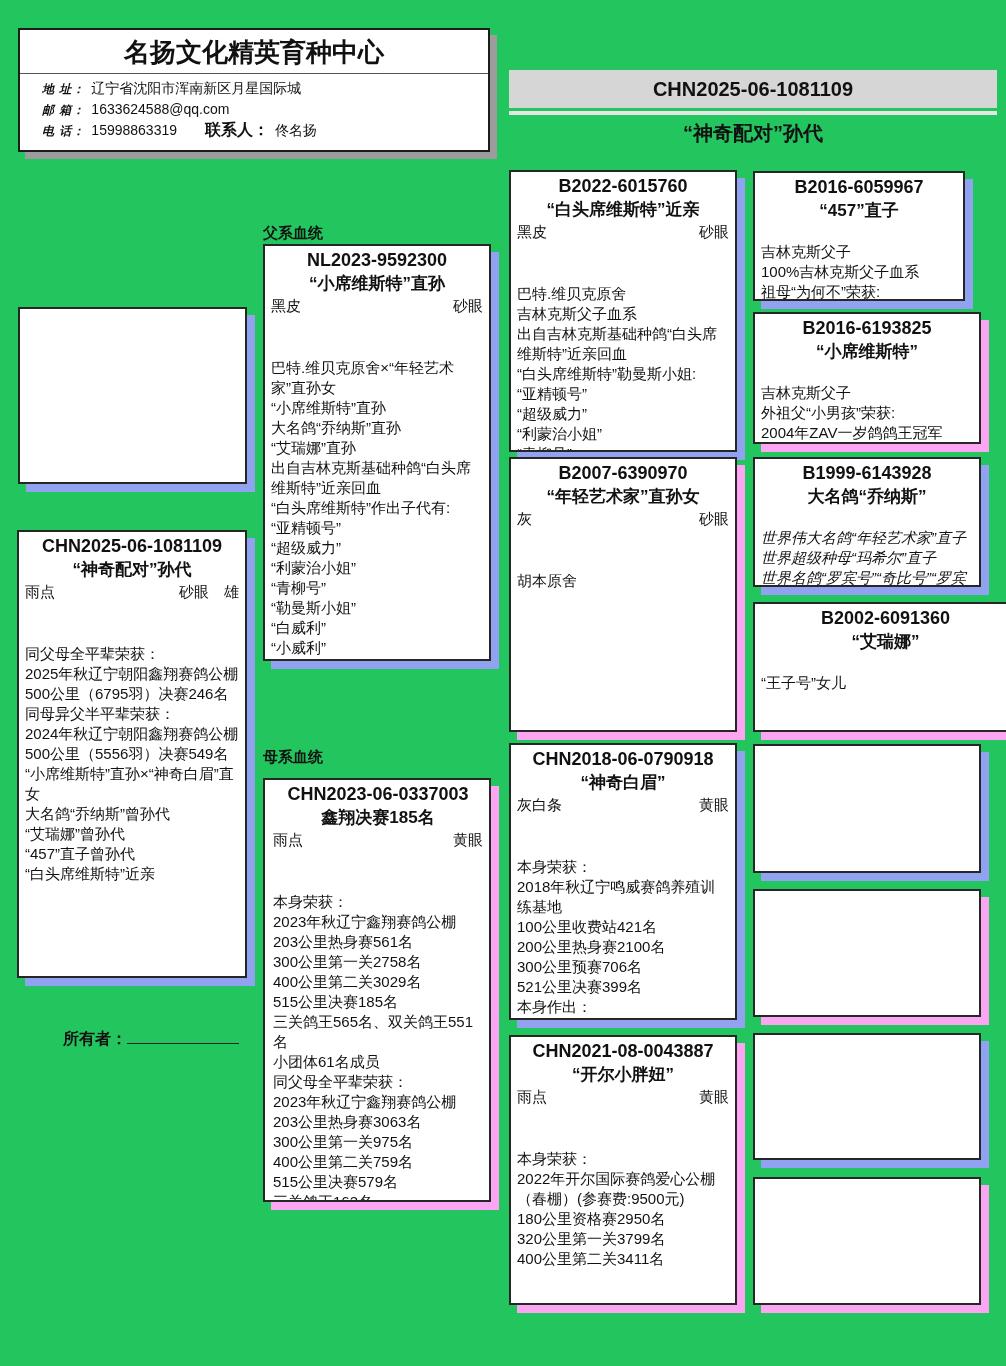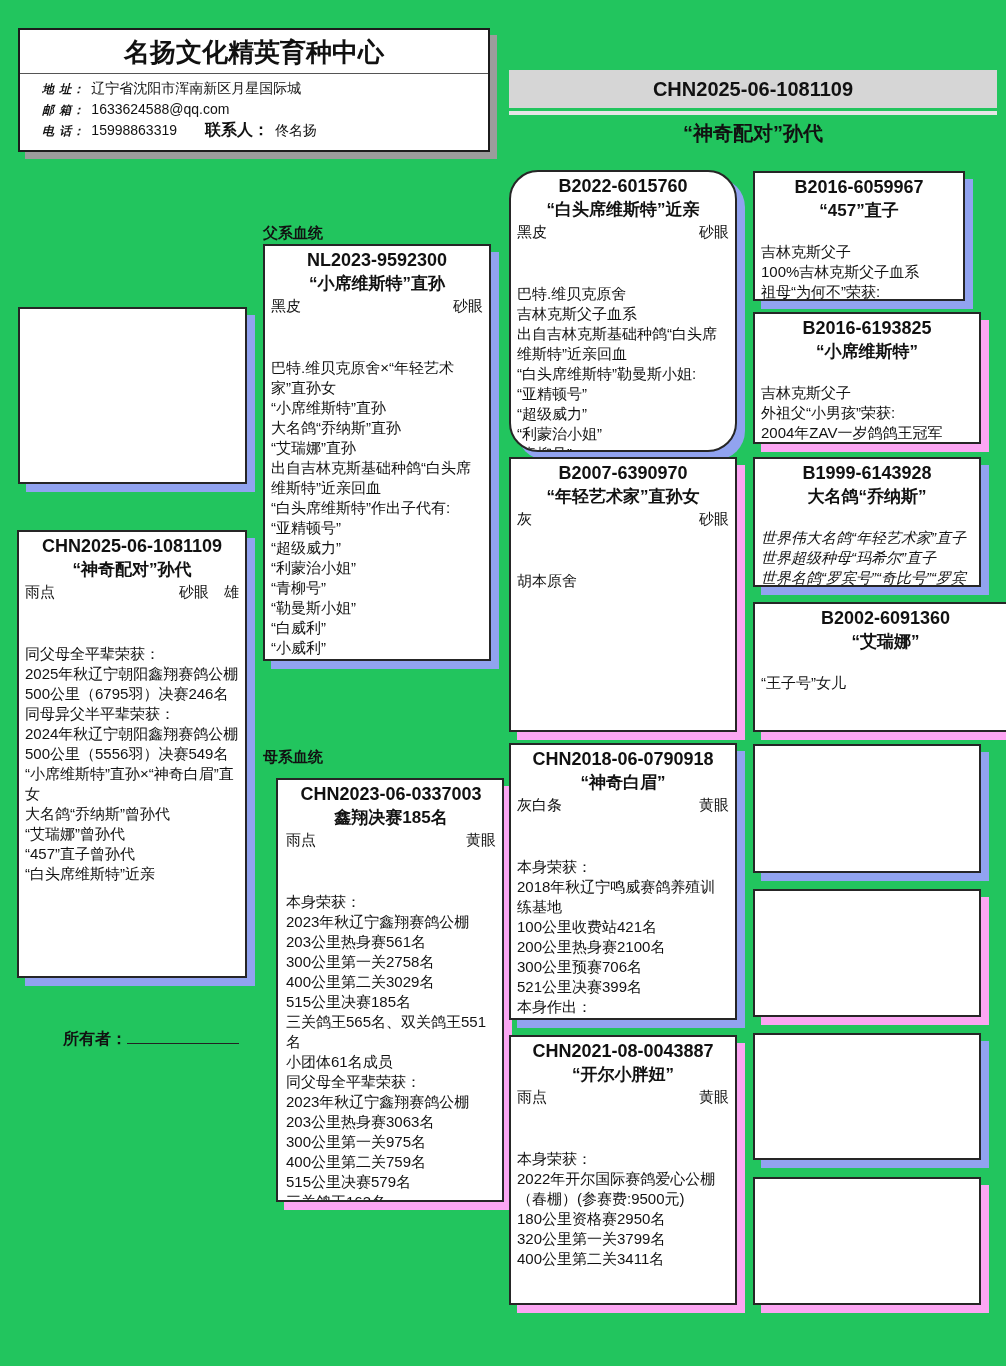--- a/index.html
+++ b/index.html
@@ -116,21 +116,21 @@
 “亚精顿号”
 “超级威力”
 “利蒙治小姐”
 “青柳号”
 “勒曼斯小姐”
 “白威利”
 “小威利”
 “黑与白”</div>
   </div>
 
-  <div class="pbox pink" style="left:276px; top:778px; width:228px; height:424px;padding-left:8px;">
+  <div class="pbox pink" style="left:263px; top:778px; width:228px; height:424px;padding-left:8px;">
     <div class="btitle">CHN2023-06-0337003</div>
     <div class="bsub">鑫翔决赛185名</div>
     <div class="attr">
       <span>雨点</span>
       <span>黄眼</span>
     </div>
     <div class="bbody gap-lg">本身荣获：
 2023年秋辽宁鑫翔赛鸽公棚
 203公里热身赛561名
 300公里第一关2758名
@@ -140,21 +140,21 @@
 小团体61名成员
 同父母全平辈荣获：
 2023年秋辽宁鑫翔赛鸽公棚
 203公里热身赛3063名
 300公里第一关975名
 400公里第二关759名
 515公里决赛579名
 三关鸽王163名</div>
   </div>
 
-  <div class="pbox blue" style="left:509px; top:170px; width:228px; height:282px;border-radius:29px;">
+  <div class="pbox blue" style="left:509px; top:170px; width:228px; height:282px;">
     <div class="btitle">B2022-6015760</div>
     <div class="bsub">“白头席维斯特”近亲</div>
     <div class="attr">
       <span>黑皮</span>
       <span>砂眼</span>
     </div>
     <div class="bbody gap-lg">巴特.维贝克原舍
 吉林克斯父子血系
 出自吉林克斯基础种鸽“白头席维斯特”近亲回血
 “白头席维斯特”勒曼斯小姐:

